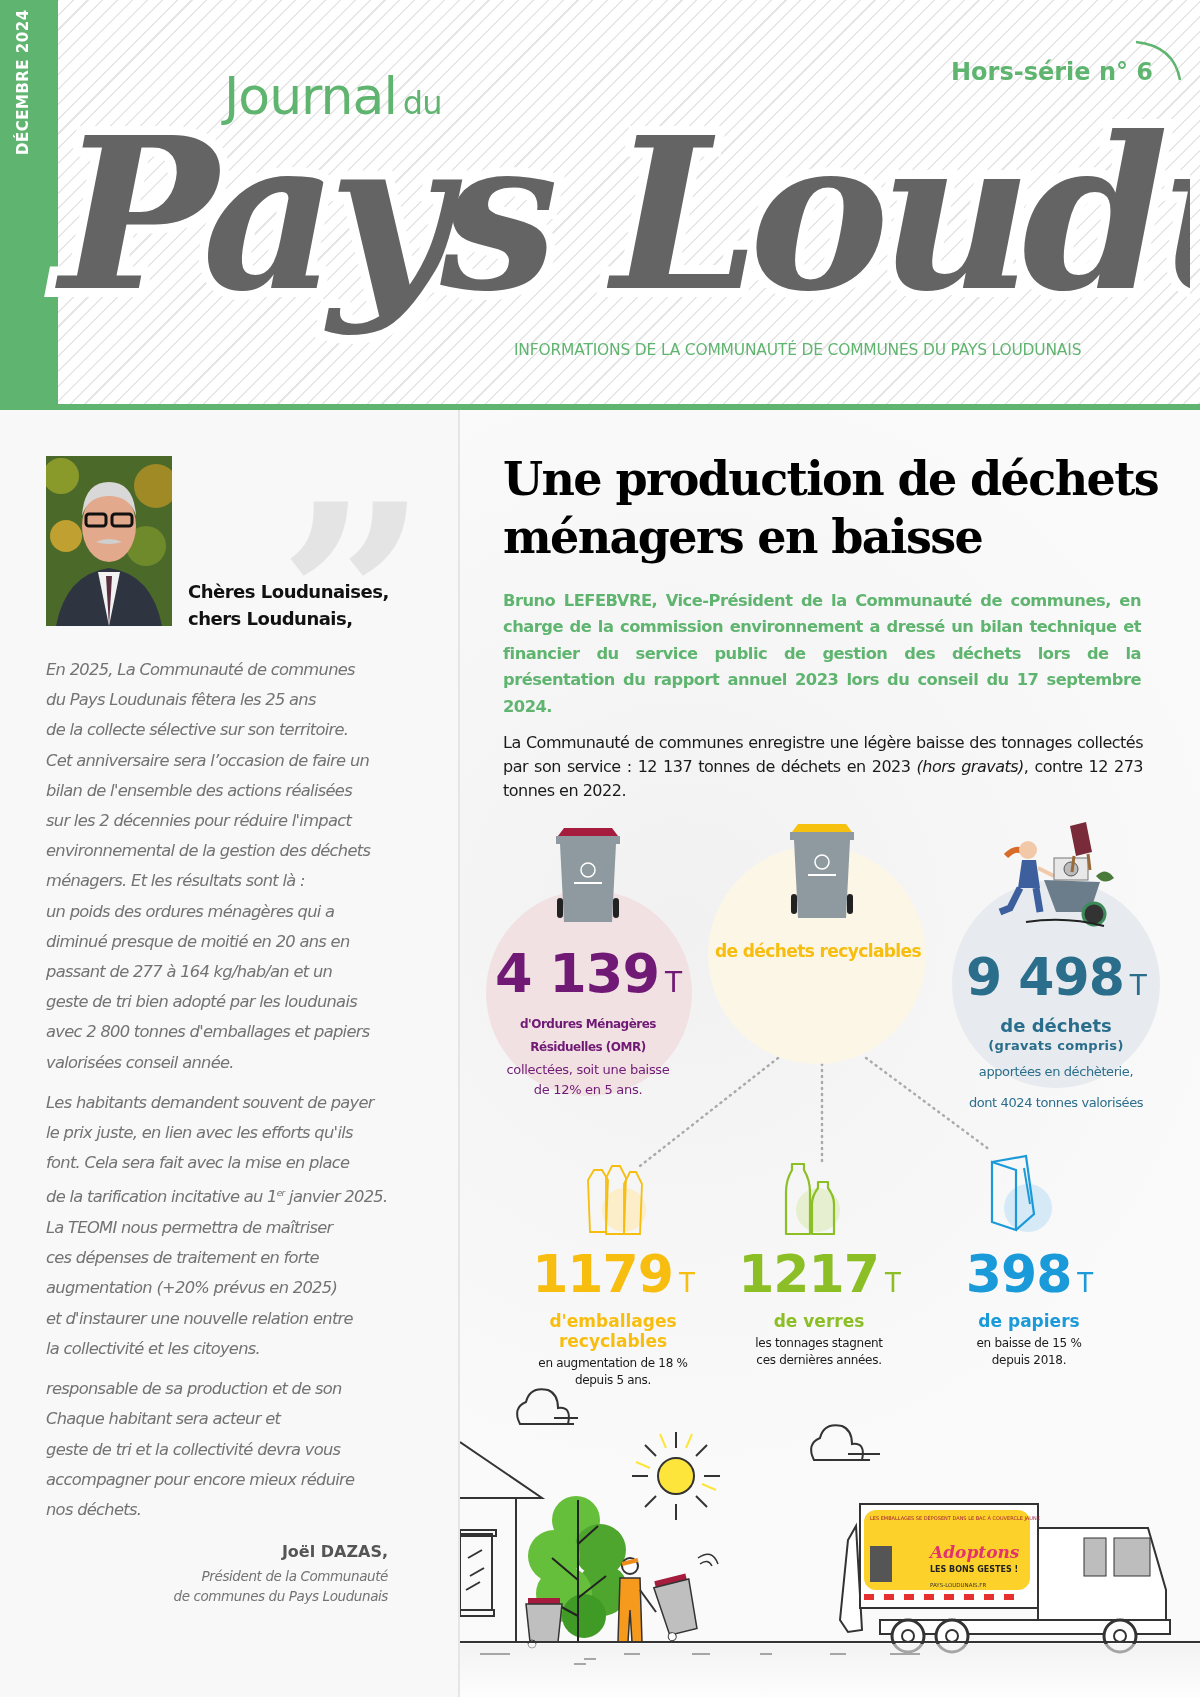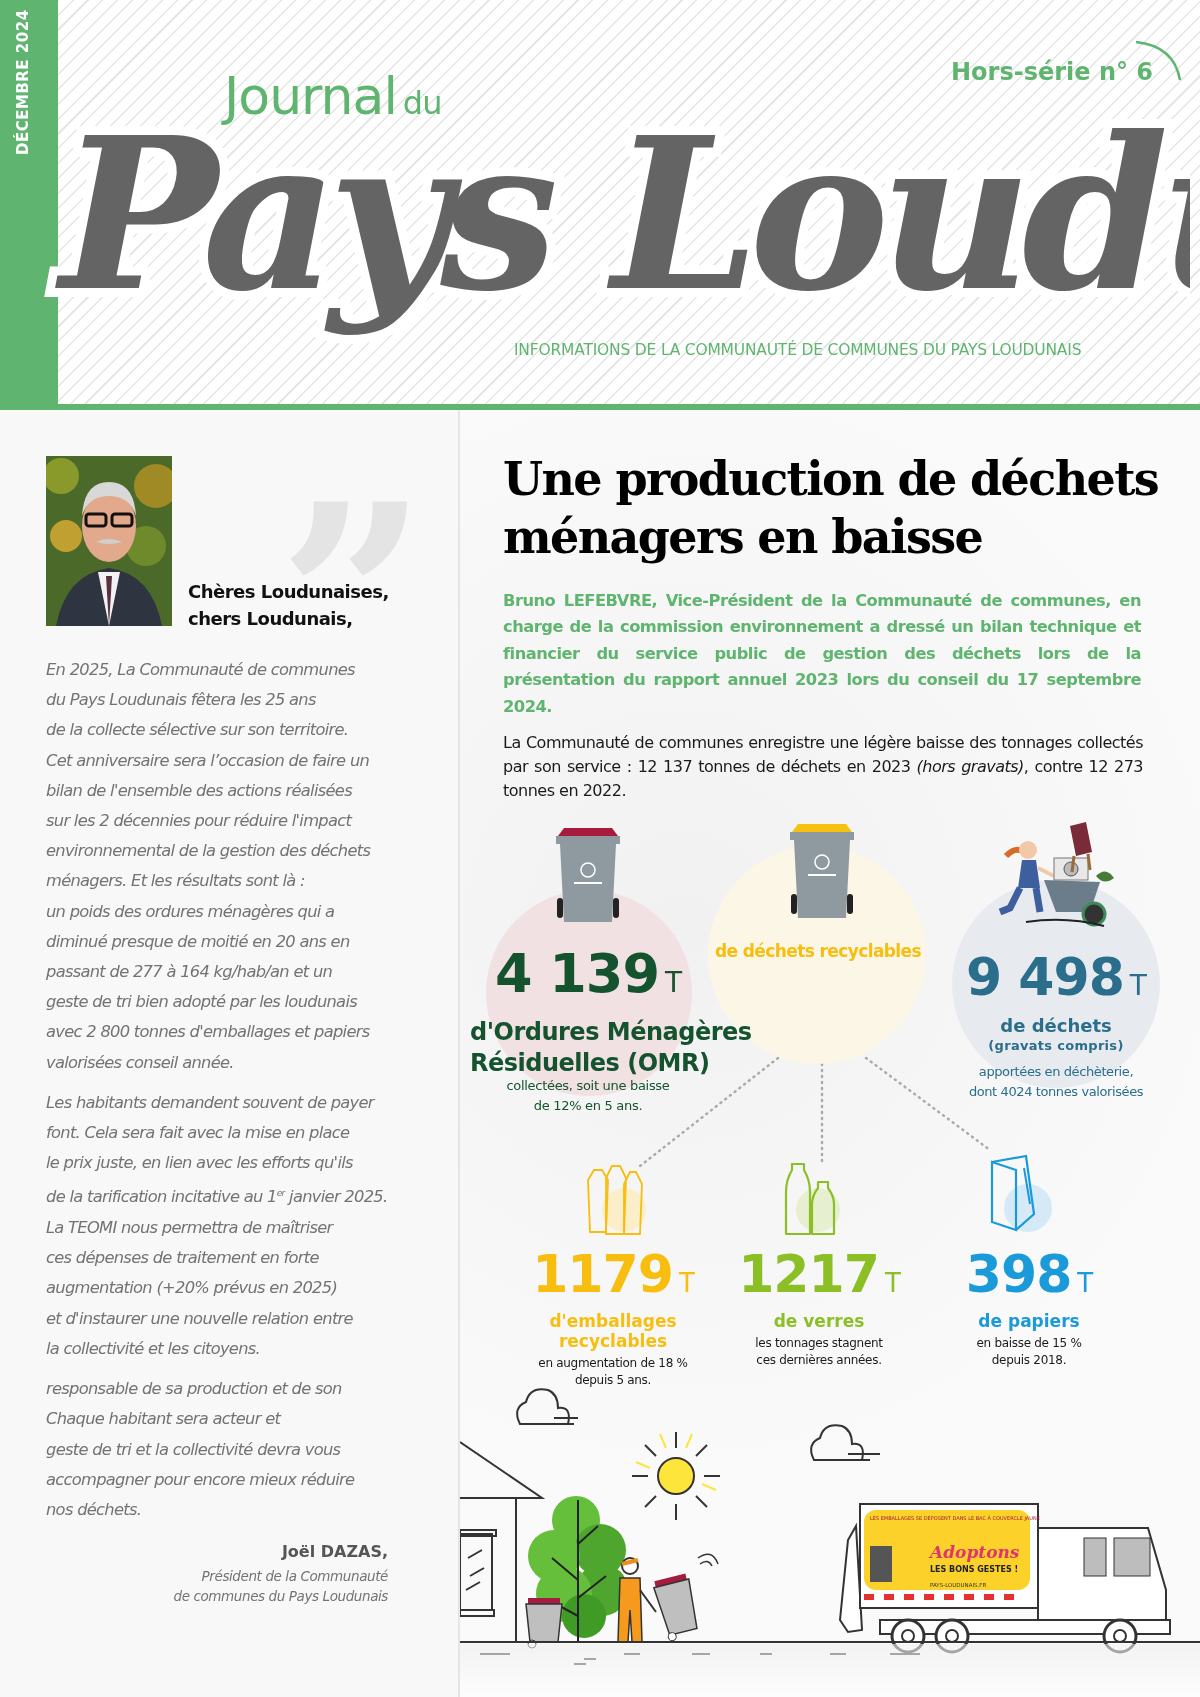--- a/index.html
+++ b/index.html
@@ -45,23 +45,23 @@
   .c-omr { left:486px; top:890px; width:206px; height:206px; background:#f1e1e3; }
   .c-rec { left:708px; top:846px; width:218px; height:218px; background:#fbf6e6; }
   .c-dech { left:952px; top:880px; width:208px; height:208px; background:#e7ebef; }
 
   .stat { position:absolute; text-align:center; font-family:"DejaVu Sans", sans-serif; }
   .stat .num { font-weight:bold; letter-spacing:-1px; white-space:nowrap; }
   .stat .unit { font-weight:normal; font-size:28px; margin-left:6px; }
   .stat .lbl { font-weight:bold; white-space:nowrap; }
   .stat .sub { white-space:nowrap; }
 
-  .s-omr { left:470px; top:944px; width:236px; color:#14532d; }
+  .s-omr { left:470px; top:944px; width:236px; color:#701a75; }
   .s-omr .num { font-size:54px; line-height:60px; }
-  .s-omr .lbl { font-size:24px; line-height:23px; letter-spacing:-0.5px;margin-top:8px; }
+  .s-omr .lbl { font-size:12px; line-height:23px; letter-spacing:-0.5px; }
   .s-omr .sub { font-size:13px; line-height:18px; margin-top:2px; letter-spacing:-0.3px; }
 
   .s-rec { left:706px; top:940px; width:224px; color:#f7bd0f; }
   .s-rec .num { font-size:54px; line-height:60px; }
   .s-rec .lbl { font-size:17px; line-height:22px; letter-spacing:-0.6px; }
 
   .s-dech { left:940px; top:948px; width:232px; color:#2b6e8c; }
   .s-dech .num { font-size:52px; line-height:58px; }
   .s-dech .lbl { font-size:18px; line-height:22px; }
   .s-dech .lbl2 { font-size:13px; line-height:17px; font-weight:bold; letter-spacing:0.3px; }
@@ -141,22 +141,22 @@
       <span class="line">ménagers. Et les résultats sont là :</span>
       <span class="line">un poids des ordures ménagères qui a</span>
       <span class="line">diminué presque de moitié en 20 ans en</span>
       <span class="line">passant de 277 à 164 kg/hab/an et un</span>
       <span class="line">geste de tri bien adopté par les loudunais</span>
       <span class="line">avec 2 800 tonnes d'emballages et papiers</span>
       <span class="line">valorisées conseil année.</span>
     </p>
     <p>
       <span class="line">Les habitants demandent souvent de payer</span>
+      <span class="line">le prix juste, en lien avec les efforts qu'ils</span>
       <span class="line">font. Cela sera fait avec la mise en place</span>
-      <span class="line">le prix juste, en lien avec les efforts qu'ils</span>
       <span class="line">de la tarification incitative au 1<sup>er</sup> janvier 2025.</span>
       <span class="line">La TEOMI nous permettra de maîtriser</span>
       <span class="line">ces dépenses de traitement en forte</span>
       <span class="line">augmentation (+20% prévus en 2025)</span>
       <span class="line">et d'instaurer une nouvelle relation entre</span>
       <span class="line">la collectivité et les citoyens.</span>
     </p>
     <p>
       <span class="line">responsable de sa production et de son</span>
       <span class="line">Chaque habitant sera acteur et</span>
@@ -239,21 +239,21 @@
 
 <div class="stat s-rec">
   <div class="lbl">de déchets recyclables</div>
 </div>
 
 <div class="stat s-dech">
   <div class="num"><span>9 498</span><span class="unit">T</span></div>
   <div class="lbl">de déchets</div>
   <div class="lbl2">(gravats compris)</div>
   <div class="sub">apportées en déchèterie,</div>
-  <div class="sub" style="margin-top:0">dont 4024 tonnes valorisées</div>
+  <div class="sub" style="margin-top:11px">dont 4024 tonnes valorisées</div>
 </div>
 
 <svg class="icon-abs" style="left:580px;top:1160px" width="70" height="80" viewBox="0 0 70 80">
   <circle cx="44" cy="50" r="22" fill="#fbeec8"></circle>
   <path d="M8 20 L10 72 L26 72 L28 20 L22 10 L14 10 Z" fill="none" stroke="#f7bd0f" stroke-width="1.8"></path>
   <path d="M26 18 L26 74 L44 74 L46 18 L40 6 L32 6 Z" fill="none" stroke="#f7bd0f" stroke-width="1.8"></path>
   <path d="M44 24 L44 74 L60 74 L62 24 L56 12 L50 12 Z" fill="none" stroke="#f7bd0f" stroke-width="1.8"></path>
 </svg>
 <svg class="icon-abs" style="left:780px;top:1160px" width="64" height="80" viewBox="0 0 64 80">
   <circle cx="38" cy="50" r="22" fill="#e6f0d0"></circle>

